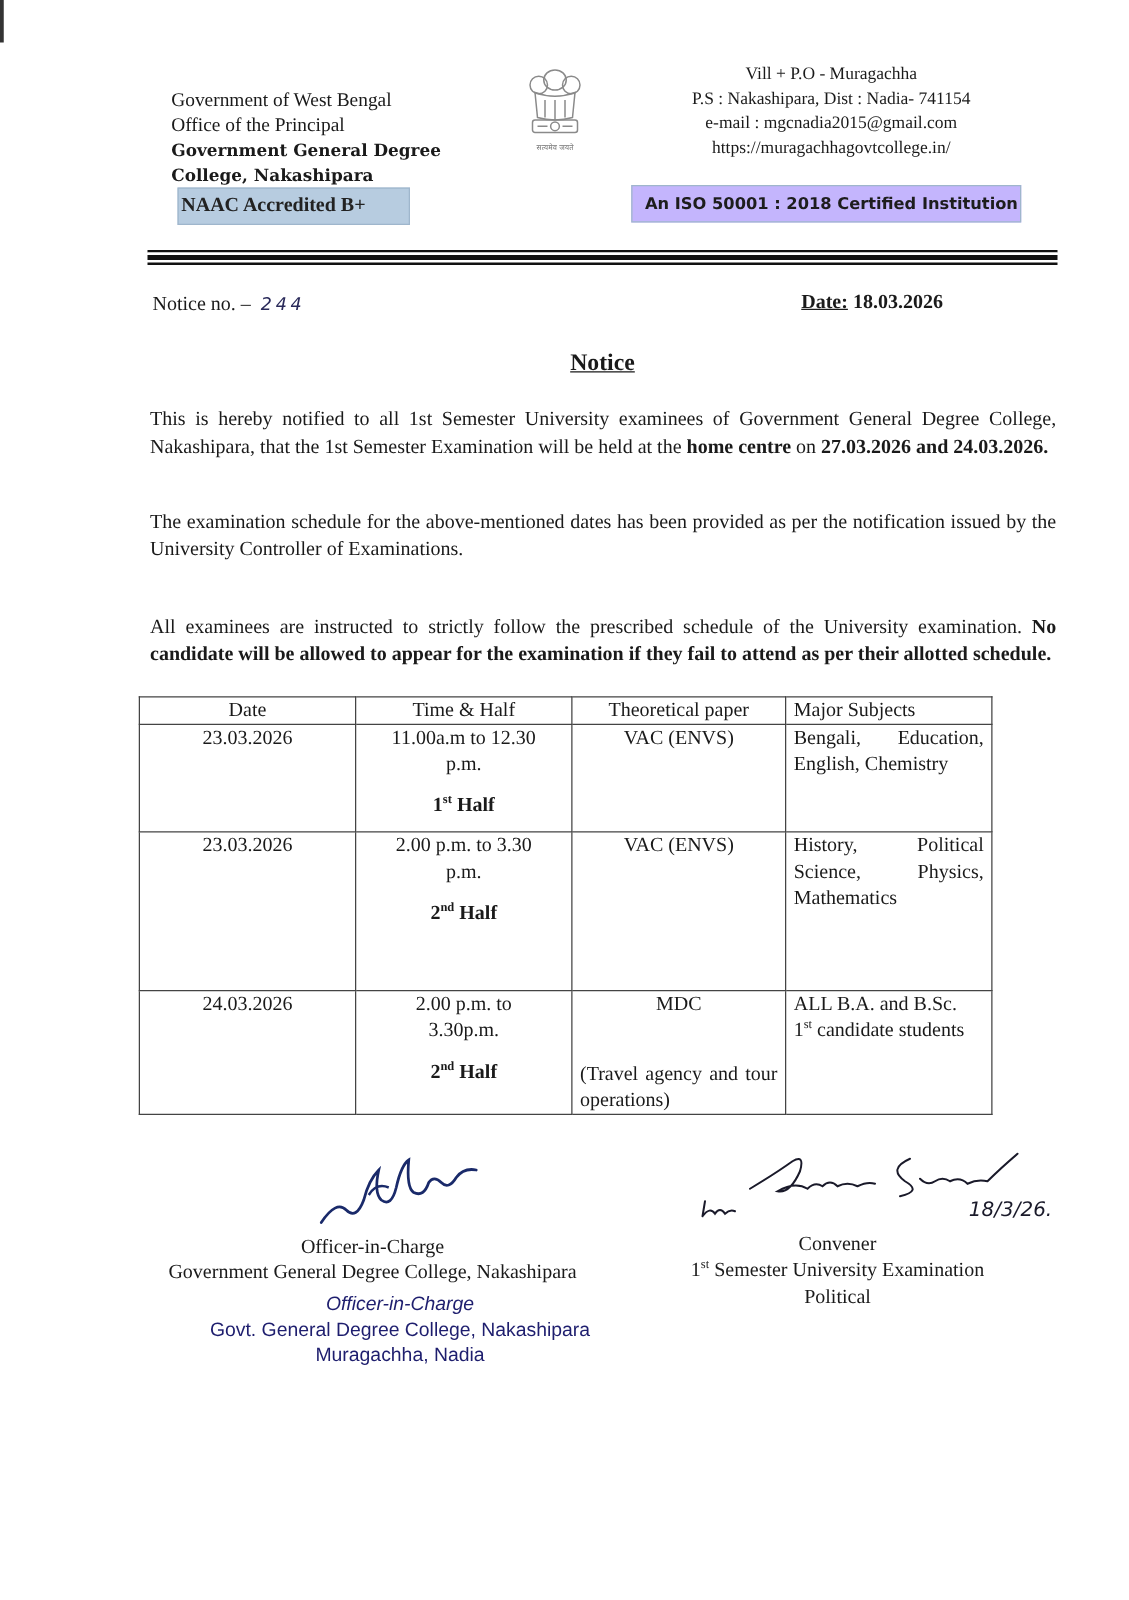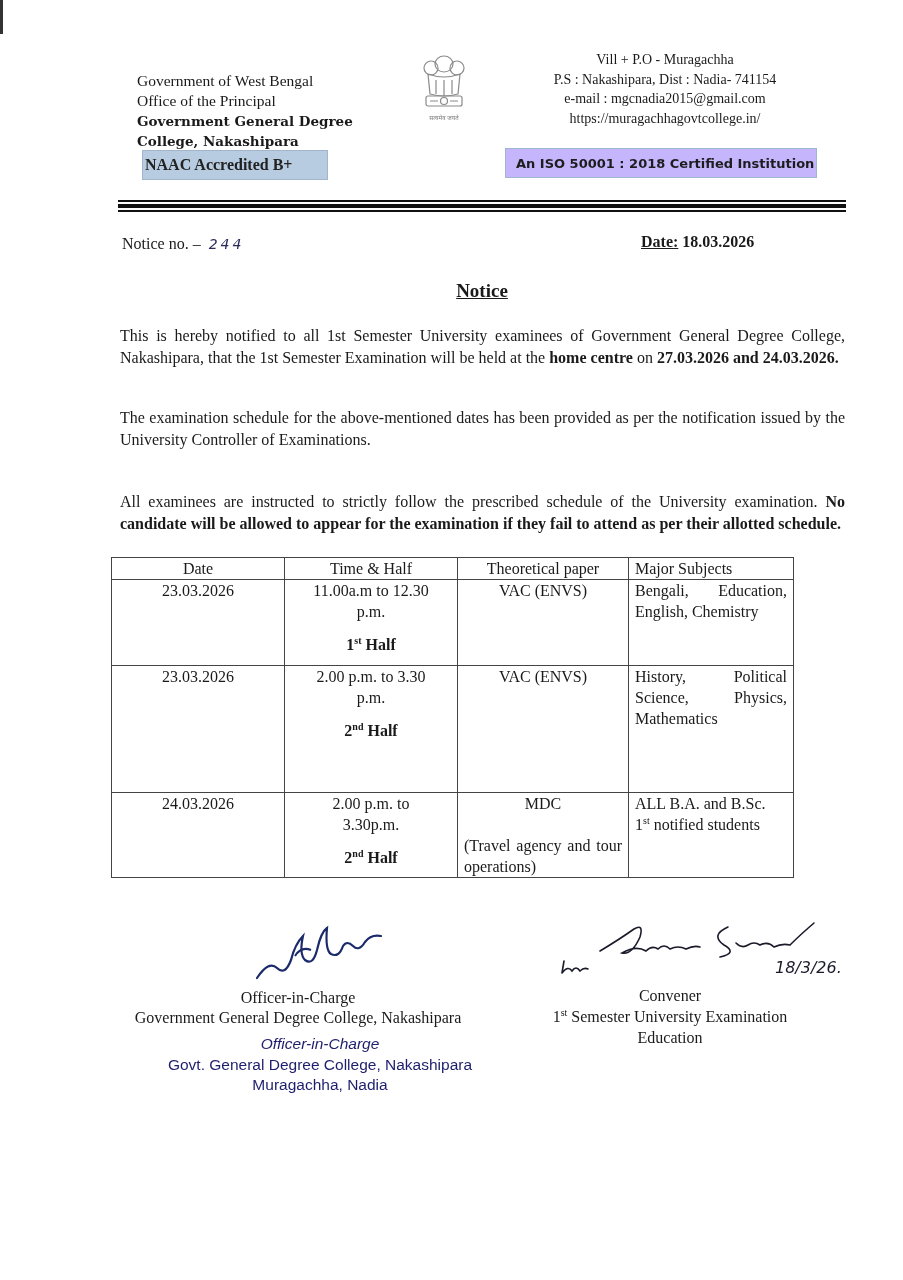--- a/index.html
+++ b/index.html
@@ -169,25 +169,25 @@
   </tr>
   <tr class="row3">
     <td class="c1">24.03.2026</td>
     <td class="c2">
       <div>2.00 p.m. to</div>
       <div>3.30p.m.</div>
       <div class="half"><span>2</span><sup>nd</sup><span> Half</span></div>
     </td>
     <td class="c3">
       <div class="center">MDC</div>
-      <div class="justify" style="margin-top:21px;">(Travel agency and tour operations)</div>
+      <div class="justify" style="margin-top:35px;">(Travel agency and tour operations)</div>
     </td>
     <td class="c4">
       <div>ALL B.A. and B.Sc.</div>
-      <div><span>1</span><sup>st</sup><span> notified students</span></div>
+      <div><span>1</span><sup>st</sup><span> candidate students</span></div>
     </td>
   </tr>
 </tbody>
   </table>
 
 <div class="abs sig1">
   <svg width="140" height="64" viewBox="0 0 140 64">
     <path d="M2 58 Q14 40 22 48 Q30 56 36 40 Q40 24 48 16 Q44 34 50 40 Q58 46 62 30 Q66 12 72 8 Q70 30 76 34 Q84 38 88 26 Q92 20 98 26 Q104 32 110 22 Q116 14 126 16" fill="none" stroke="#1a2a6a" stroke-width="2.2" stroke-linecap="round"></path>
     <path d="M40 36 Q46 26 56 30" fill="none" stroke="#1a2a6a" stroke-width="2"></path>
   </svg>
@@ -208,14 +208,14 @@
       <path d="M40 36 Q60 24 74 14 Q84 8 80 22 Q72 40 62 38 Q76 30 86 36 Q92 30 98 34 Q104 28 110 34 Q118 30 126 34 Q134 30 140 32"></path>
       <path d="M168 12 Q150 20 164 30 Q178 38 160 42 M176 28 Q182 34 188 30 Q194 26 200 30 Q208 26 214 32 Q222 28 230 30 Q240 20 254 8"></path>
       <path d="M2 58 L4 46 M2 58 Q8 50 12 56 Q16 50 20 56 Q24 52 28 54"></path>
     </g>
     <text x="215" y="58" font-family="DejaVu Sans, sans-serif" font-size="16" fill="#1a1a2a" font-style="italic">18/3/26.</text>
   </svg>
 </div>
 <div class="abs sig-right">
   <div>Convener</div>
   <div><span>1</span><sup>st</sup><span> Semester University Examination</span></div>
-  <div>Education</div>
+  <div>Political</div>
 </div>
 
 </body></html>

